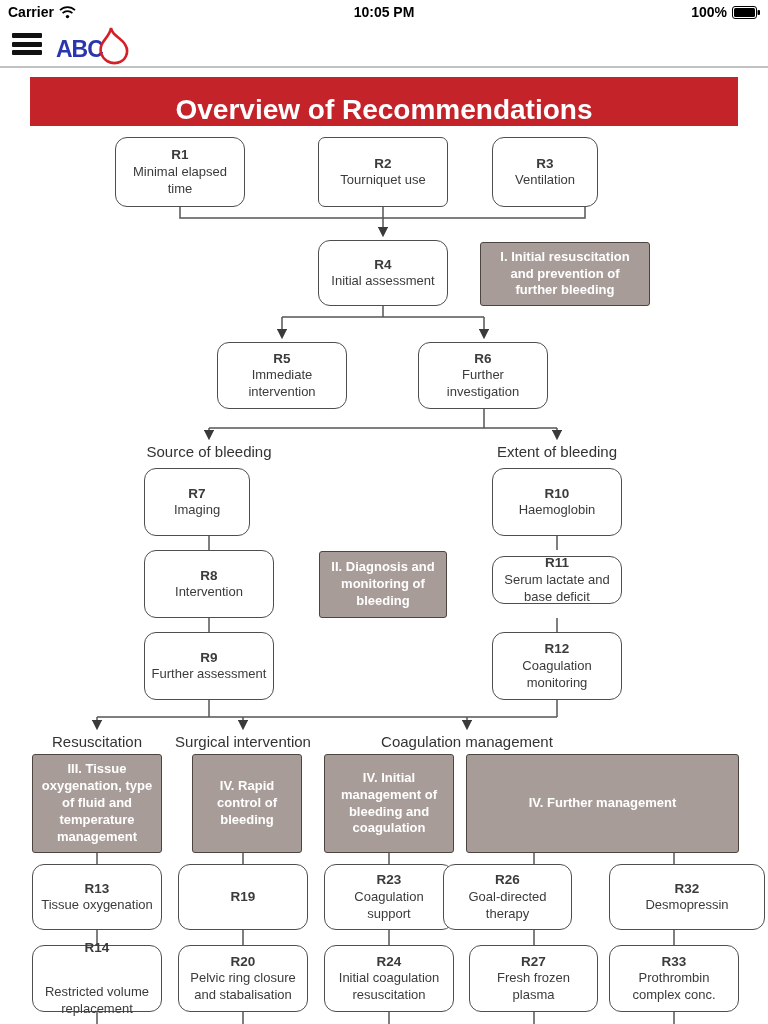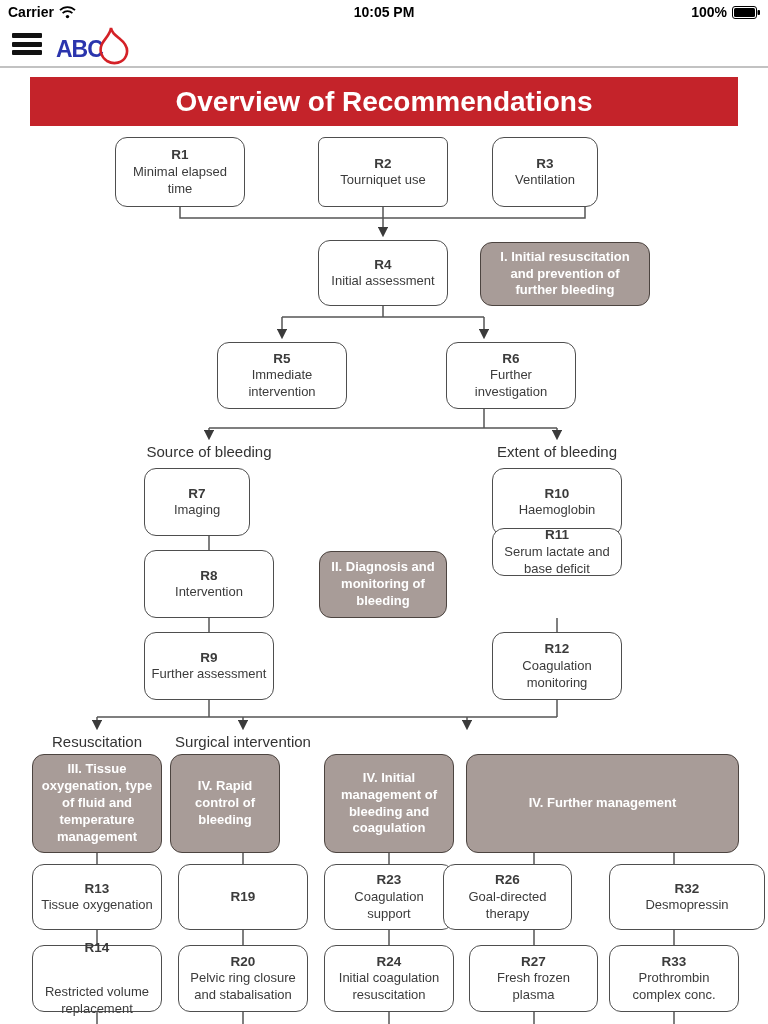--- a/index.html
+++ b/index.html
@@ -19,31 +19,31 @@
   .menu-btn{position:absolute;left:12px;top:7px;width:30px;height:26px;cursor:pointer;
             display:flex;flex-direction:column;justify-content:space-between;padding:2px 0;box-sizing:border-box;}
   .menu-btn span{display:block;height:5px;background:#111;border-radius:1px;}
   .logo{position:absolute;left:56px;top:3px;width:78px;height:40px;cursor:pointer;}
   .logo-text{position:absolute;left:0;top:9px;font-size:23px;font-weight:bold;color:#2b35ad;
              letter-spacing:-1px;font-style:normal;}
   .logo-flame{position:absolute;left:40px;top:-2px;}
 
   
   .banner{position:absolute;left:30px;top:77px;width:708px;height:49px;background:#c4232a;
-          display:flex;align-items:center;justify-content:center;}
+          display:flex;align-items:flex-end;justify-content:center;}
   .banner-title{color:#fff;font-size:28px;font-weight:bold;}
   .connectors{position:absolute;left:0;top:0;pointer-events:none;}
 
   .node{position:absolute;background:#fff;border:1.5px solid #4e4e4e;border-radius:12px;
         display:flex;flex-direction:column;align-items:center;justify-content:center;
         text-align:center;box-sizing:border-box;padding:4px 6px;cursor:pointer;z-index:2;}
   .node .code{font-weight:bold;font-size:13.5px;color:#3b3b3b;line-height:1.3;}
   .node .label{font-size:13px;color:#3b3b3b;line-height:1.3;}
 
-  .section{position:absolute;background:#a89c98;border:1.6px solid #4c4440;border-radius:12px;
+  .section{position:absolute;background:#a89c98;border:1.6px solid #4c4440;border-radius:3px;
            display:flex;align-items:center;justify-content:center;text-align:center;
            box-sizing:border-box;padding:18px 8px;cursor:pointer;z-index:2;}
   .section .stext{color:#fff;font-weight:bold;font-size:13px;line-height:1.3;}
 
   .branch-label{position:absolute;text-align:center;font-size:15px;color:#333;z-index:2;}
 </style>
 </head>
 <body>
 
 <div class="screen">
@@ -131,21 +131,21 @@
     <span class="label">Initial assessment</span>
   </div>
   <div class="section" style="left:480px;top:242px;width:170px;height:64px;">
     <span class="stext">I. Initial resuscitation and prevention of further bleeding</span>
   </div>
 
   <div class="node" style="left:217px;top:342px;width:130px;height:67px;">
     <span class="code">R5</span>
     <span class="label">Immediate intervention</span>
   </div>
-  <div class="node" style="left:418px;top:342px;width:130px;height:67px;margin-left:28px;">
+  <div class="node" style="left:418px;top:342px;width:130px;height:67px;">
     <span class="code">R6</span>
     <span class="label">Further investigation</span>
   </div>
 
   <div class="branch-label" style="left:109px;top:443px;width:200px;">Source of bleeding</div>
   <div class="branch-label" style="left:457px;top:443px;width:200px;">Extent of bleeding</div>
 
   <div class="node" style="left:144px;top:468px;width:106px;height:68px;">
     <span class="code">R7</span>
     <span class="label">Imaging</span>
@@ -155,41 +155,42 @@
     <span class="label">Haemoglobin</span>
   </div>
 
   <div class="node" style="left:144px;top:550px;width:130px;height:68px;">
     <span class="code">R8</span>
     <span class="label">Intervention</span>
   </div>
   <div class="section" style="left:319px;top:551px;width:128px;height:67px;">
     <span class="stext">II. Diagnosis and monitoring of bleeding</span>
   </div>
-  <div class="node" style="left:492px;top:528px;width:130px;height:48px;">
+  <div class="node" style="left:492px;top:556px;width:130px;height:48px;">
     <span class="code">R11</span>
     <span class="label">Serum lactate and base deficit</span>
   </div>
 
   <div class="node" style="left:144px;top:632px;width:130px;height:68px;">
     <span class="code">R9</span>
     <span class="label">Further assessment</span>
   </div>
   <div class="node" style="left:492px;top:632px;width:130px;height:68px;">
     <span class="code">R12</span>
     <span class="label">Coagulation monitoring</span>
   </div>
 
   <div class="branch-label" style="left:17px;top:733px;width:160px;">Resuscitation</div>
   <div class="branch-label" style="left:143px;top:733px;width:200px;">Surgical intervention</div>
+  <div class="branch-label" style="left:337px;top:733px;width:260px;">Coagulation management</div>
 
   <div class="section" style="left:32px;top:754px;width:130px;height:99px;">
     <span class="stext">III. Tissue oxygenation, type of fluid and temperature management</span>
   </div>
-  <div class="section" style="left:170px;top:754px;width:110px;height:99px;">
+  <div class="section" style="left:192px;top:754px;width:110px;height:99px;">
     <span class="stext">IV. Rapid control of bleeding</span>
   </div>
   <div class="section" style="left:324px;top:754px;width:130px;height:99px;">
     <span class="stext">IV. Initial management of bleeding and coagulation</span>
   </div>
   <div class="section" style="left:466px;top:754px;width:273px;height:99px;">
     <span class="stext">IV. Further management</span>
   </div>
 
   <div class="node" style="left:32px;top:864px;width:130px;height:66px;">

